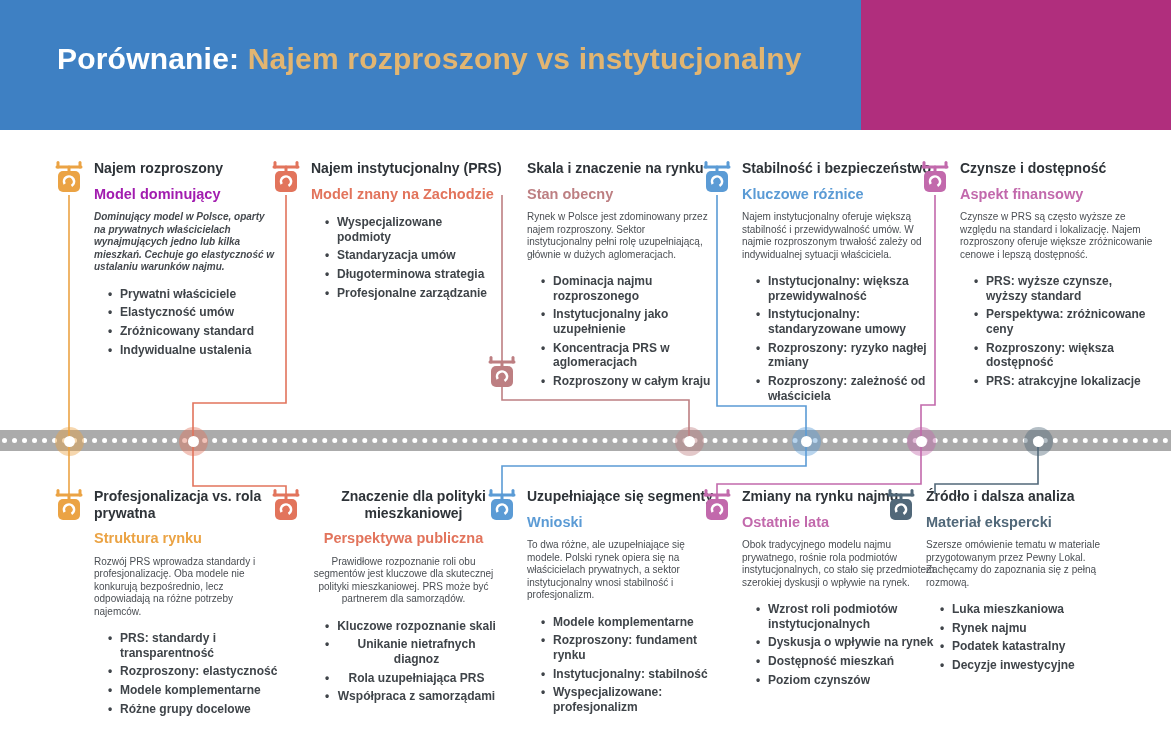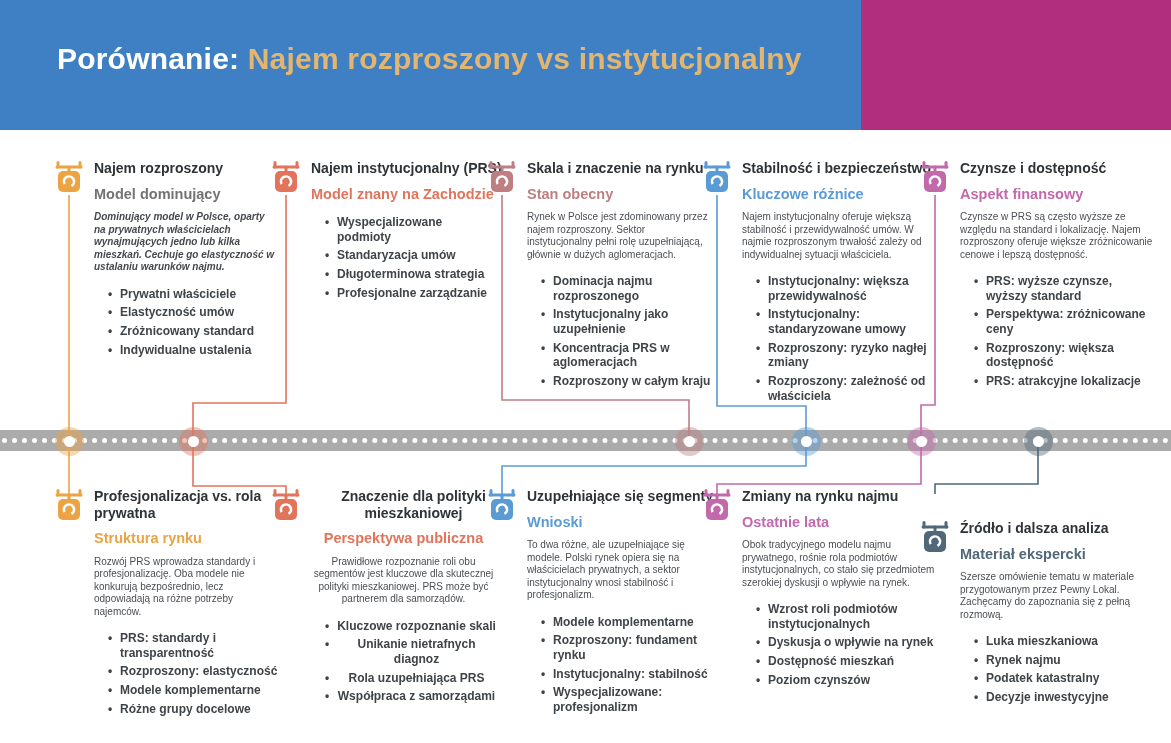--- a/index.html
+++ b/index.html
@@ -82,21 +82,21 @@
             <path d="M4 7 V2.5"></path>
             <path d="M26 7 V2.5"></path>
             <path d="M3 7 H27"></path>
             <path d="M15 7 V12"></path>
           </g>
           <rect x="4" y="11" width="22" height="21" rx="5" fill="currentColor"></rect>
           <circle cx="15" cy="21.5" r="5" fill="none" stroke="#fff" stroke-width="2.6" stroke-dasharray="23 9" transform="rotate(150 15 21.5)"></circle>
         </svg></div>
     <div class="text-col">
       <div class="card-title">Najem rozproszony</div>
-      <div class="card-subtitle" style="color: #737373;">Model dominujący</div>
+      <div class="card-subtitle" style="color: #a21caf;">Model dominujący</div>
       <div class="card-intro">Dominujący model w Polsce, oparty na prywatnych właścicielach wynajmujących jedno lub kilka mieszkań. Cechuje go elastyczność w ustalaniu warunków najmu.</div>
       <ul class="card-bullets">
         <li>Prywatni właściciele</li>
         <li>Elastyczność umów</li>
         <li>Zróżnicowany standard</li>
         <li>Indywidualne ustalenia</li>
       </ul>
     </div>
   </div>
 
@@ -116,21 +116,21 @@
       <div class="card-subtitle" style="color: rgb(226, 116, 92);">Model znany na Zachodzie</div>
       <ul class="card-bullets">
         <li>Wyspecjalizowane podmioty</li>
         <li>Standaryzacja umów</li>
         <li>Długoterminowa strategia</li>
         <li>Profesjonalne zarządzanie</li>
       </ul>
     </div>
   </div>
 
-  <div class="card" style="left:481px;top:160px;">
+  <div class="card" style="left:481px;top:160px;align-items:flex-end;">
     <div class="icon-col" style="color: rgb(189, 127, 130);"><svg width="30" height="34" viewBox="0 0 30 34">
           <g fill="none" stroke="currentColor" stroke-width="3" stroke-linecap="round">
             <path d="M4 7 V2.5"></path>
             <path d="M26 7 V2.5"></path>
             <path d="M3 7 H27"></path>
             <path d="M15 7 V12"></path>
           </g>
           <rect x="4" y="11" width="22" height="21" rx="5" fill="currentColor"></rect>
           <circle cx="15" cy="21.5" r="5" fill="none" stroke="#fff" stroke-width="2.6" stroke-dasharray="23 9" transform="rotate(150 15 21.5)"></circle>
         </svg></div>
@@ -284,21 +284,21 @@
       <div class="card-intro">Obok tradycyjnego modelu najmu prywatnego, rośnie rola podmiotów instytucjonalnych, co stało się przedmiotem szerokiej dyskusji o wpływie na rynek.</div>
       <ul class="card-bullets">
         <li>Wzrost roli podmiotów instytucjonalnych</li>
         <li>Dyskusja o wpływie na rynek</li>
         <li>Dostępność mieszkań</li>
         <li>Poziom czynszów</li>
       </ul>
     </div>
   </div>
 
-  <div class="card" style="left:914px;top:488px;margin-top:32px;">
+  <div class="card" style="left:880px;top:488px;">
     <div class="icon-col" style="color: rgb(81, 104, 121);"><svg width="30" height="34" viewBox="0 0 30 34">
           <g fill="none" stroke="currentColor" stroke-width="3" stroke-linecap="round">
             <path d="M4 7 V2.5"></path>
             <path d="M26 7 V2.5"></path>
             <path d="M3 7 H27"></path>
             <path d="M15 7 V12"></path>
           </g>
           <rect x="4" y="11" width="22" height="21" rx="5" fill="currentColor"></rect>
           <circle cx="15" cy="21.5" r="5" fill="none" stroke="#fff" stroke-width="2.6" stroke-dasharray="23 9" transform="rotate(150 15 21.5)"></circle>
         </svg></div>

